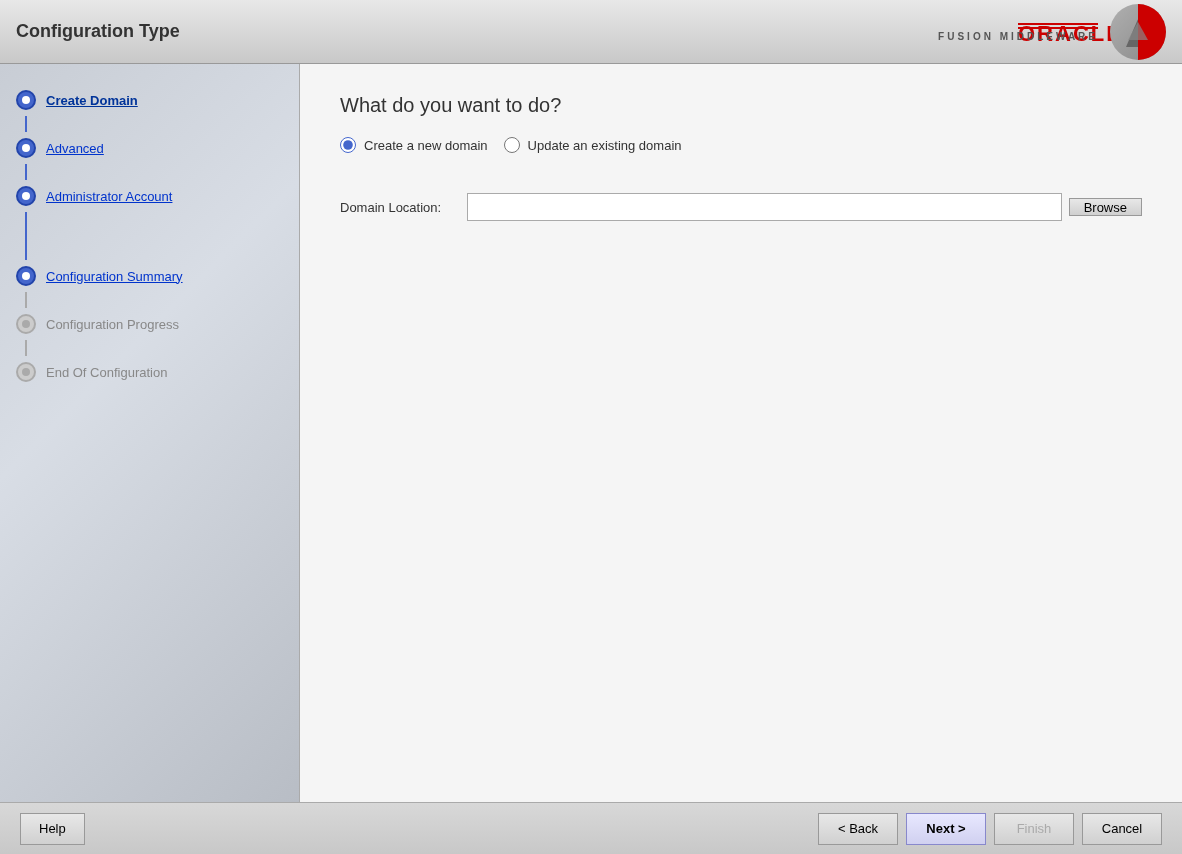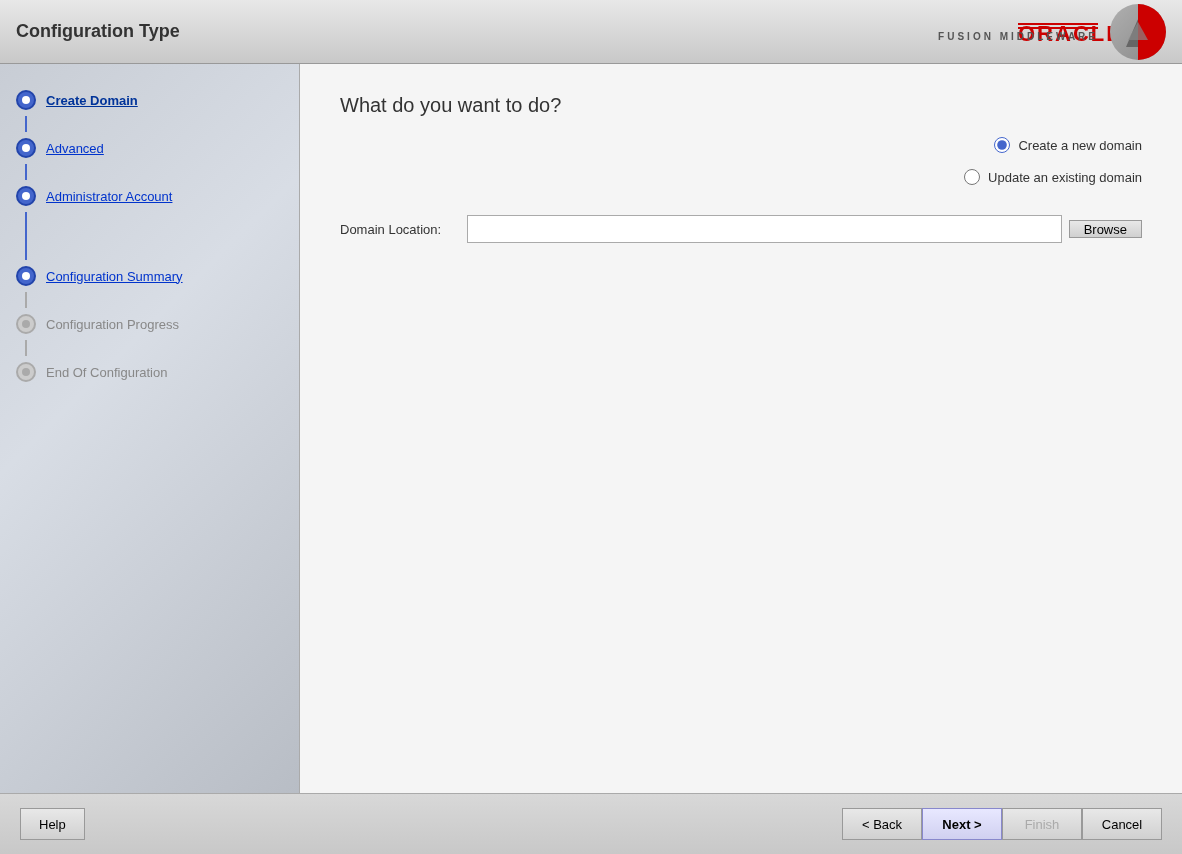--- a/index.html
+++ b/index.html
@@ -178,24 +178,23 @@
       padding: 30px 40px;
       background: #f5f5f5;
     }
     .question-text {
       font-size: 20px;
       color: #333;
       margin-bottom: 20px;
     }
     .radio-group {
       display: flex;
-      flex-direction: column;
+      flex-direction: row;
       gap: 16px;
-      margin-bottom: 30px;
-      align-items: flex-end;
+      margin-bottom: 40px;
     }
     .radio-item {
       display: flex;
       align-items: center;
       gap: 8px;
       cursor: pointer;
     }
     .radio-input {
       width: 16px;
       height: 16px;
@@ -242,30 +241,31 @@
       padding: 12px 40px;
       min-height: 120px;
     }
     .description-text {
       font-size: 13px;
       color: #333;
     }
 
     
     .bottom-bar {
-      height: 61px;
+      height: 52px;
       background: linear-gradient(to bottom, #d8d8d8, #c8c8c8);
       border-top: 1px solid #aaa;
       display: flex;
       align-items: center;
       justify-content: space-between;
       padding: 0 20px;
     }
     .bottom-bar-right {
       display: flex;
+      gap: 8px;
     }
     .bottom-btn {
       height: 32px;
       padding: 0 18px;
       background: linear-gradient(to bottom, #e8e8e8, #d0d0d0);
       border: 1px solid #999;
       font-size: 13px;
       cursor: pointer;
       min-width: 80px;
     }

